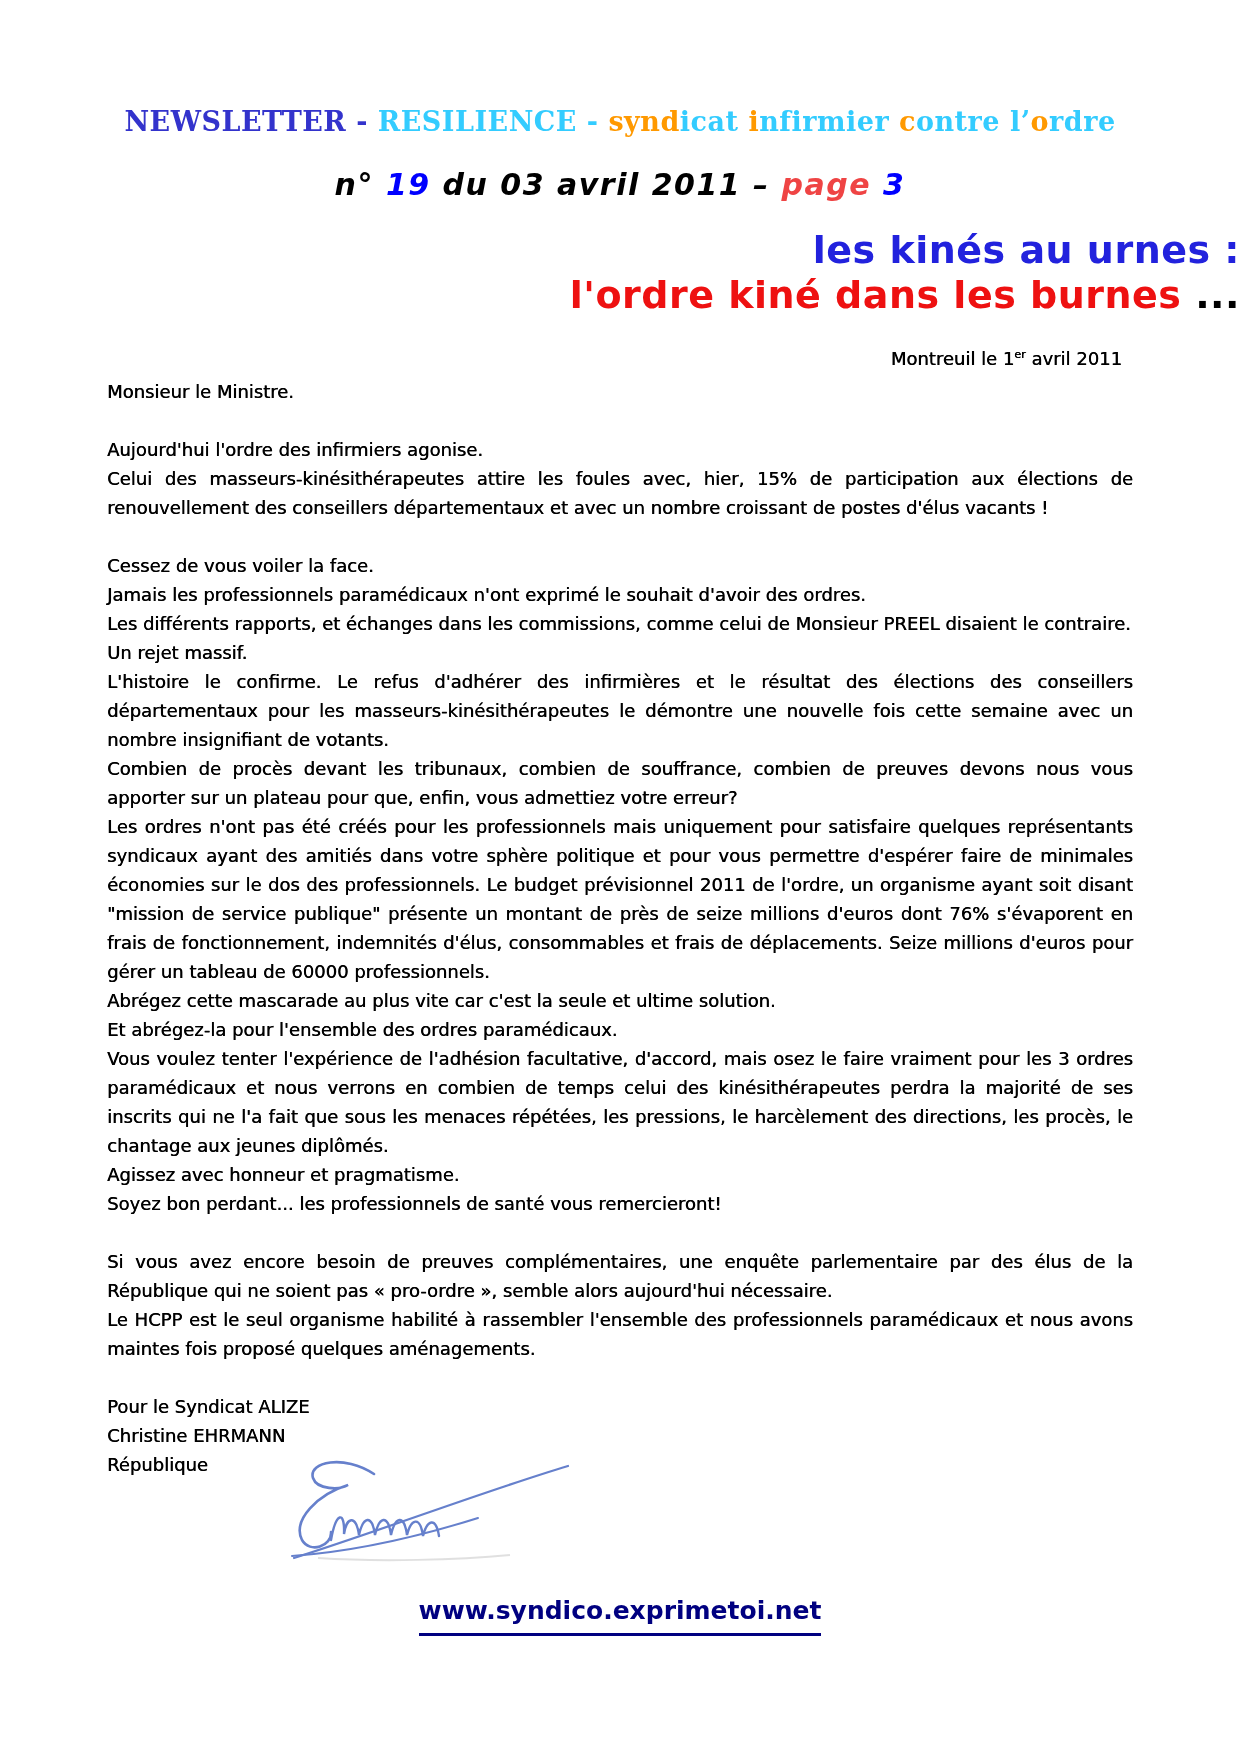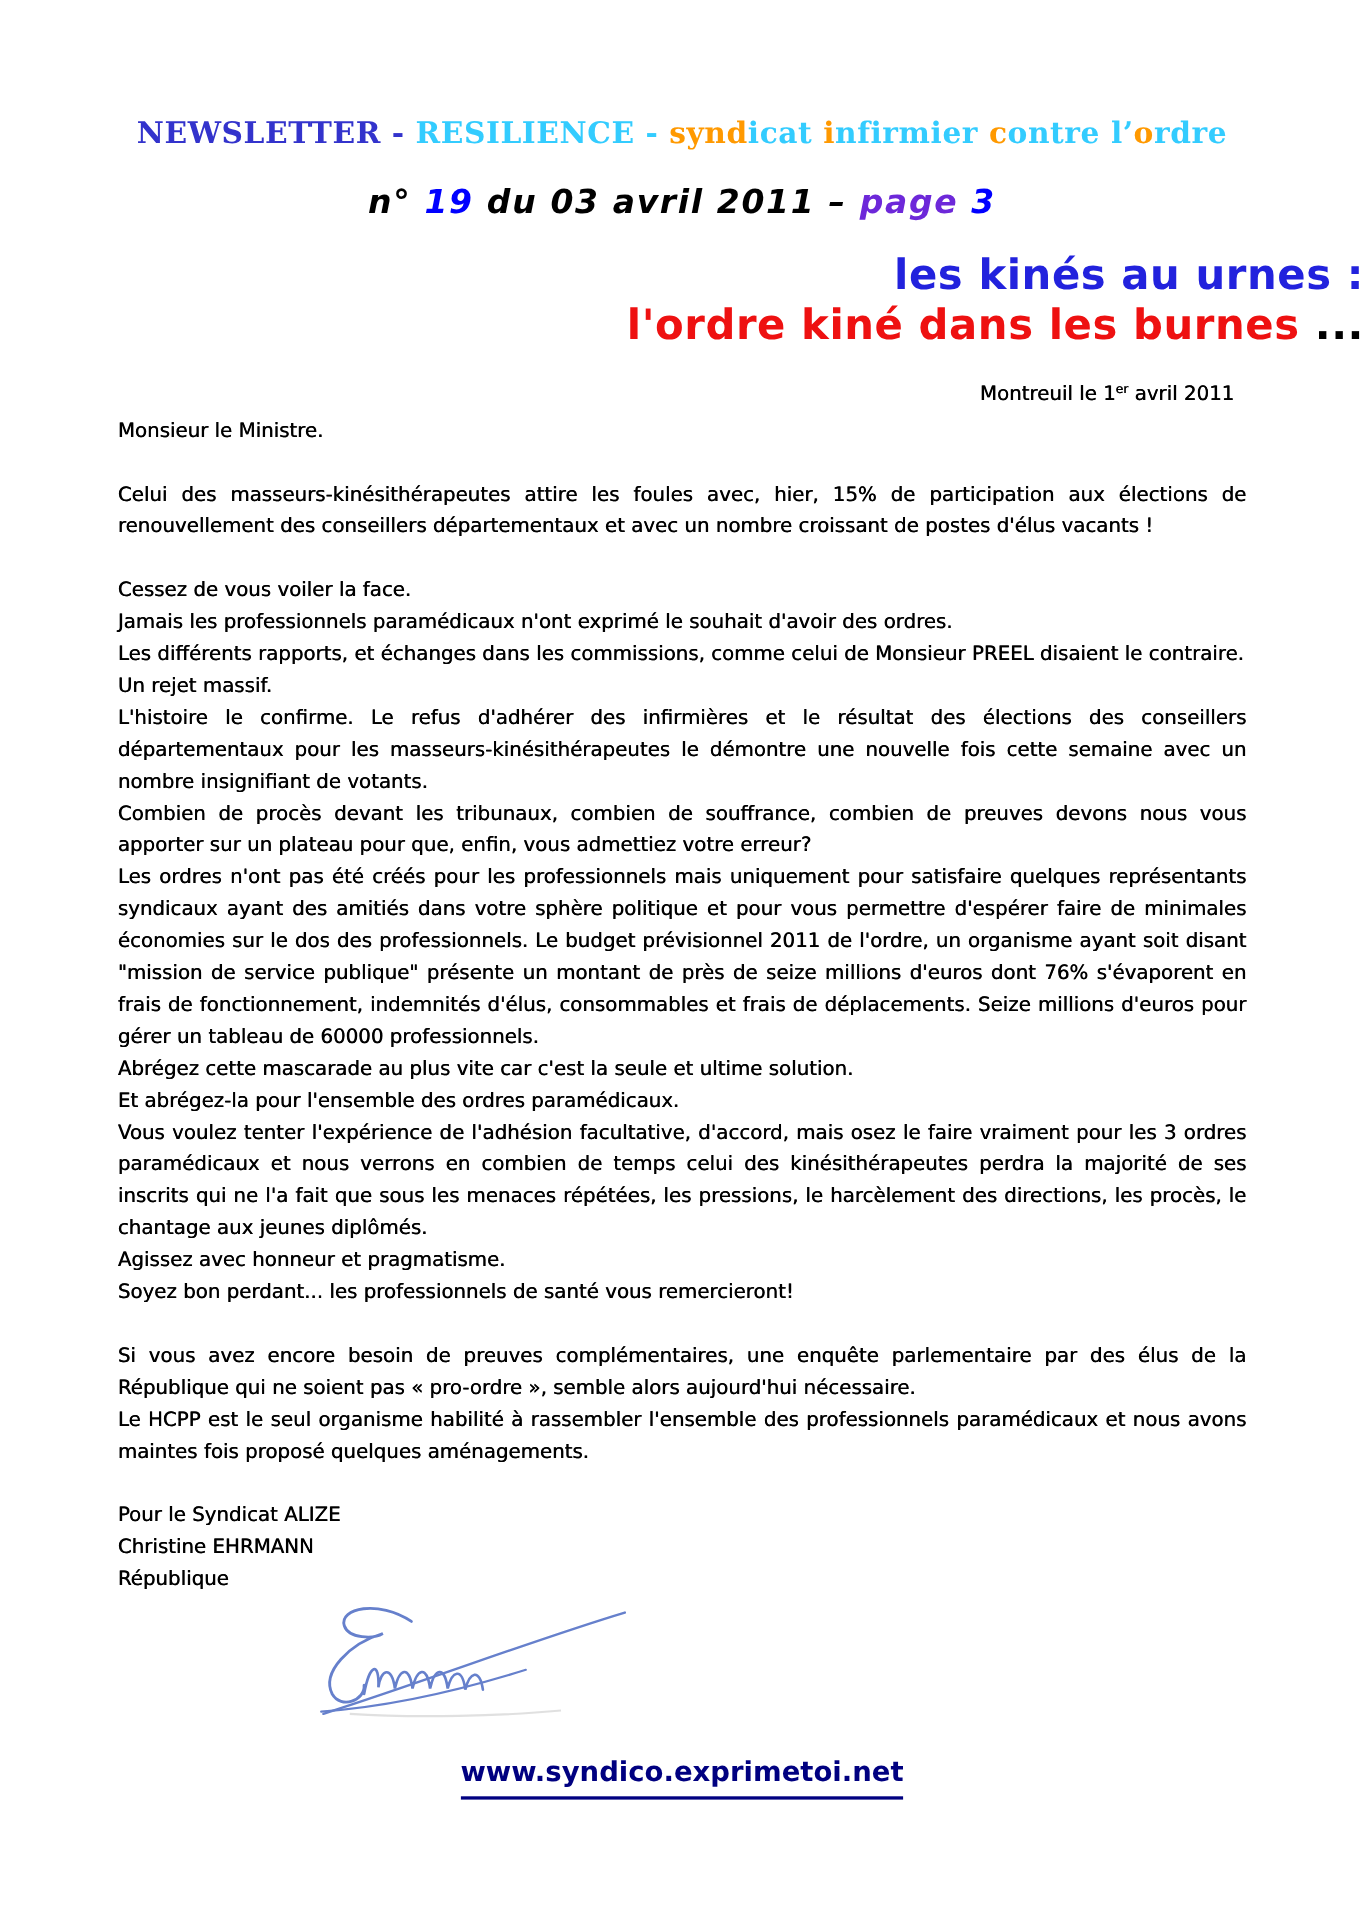--- a/index.html
+++ b/index.html
@@ -41,34 +41,35 @@
     border-bottom:3px solid currentColor; padding-bottom:8px;
   }
 </style>
 </head>
 <body>
 
 <div class="page">
 
   <div class="header"><span style="color: rgb(51, 51, 204);">NEWSLETTER</span><span style="color: rgb(51, 51, 204);"> - </span><span style="color: rgb(51, 204, 255);">RESILIENCE</span><span style="color: rgb(51, 204, 255);"> - </span><span style="color: rgb(255, 153, 0);">synd</span><span style="color: rgb(51, 204, 255);">icat </span><span style="color: rgb(255, 153, 0);">i</span><span style="color: rgb(51, 204, 255);">nfirmier </span><span style="color: rgb(255, 153, 0);">c</span><span style="color: rgb(51, 204, 255);">ontre </span><span style="color: rgb(51, 204, 255);">l’</span><span style="color: rgb(255, 153, 0);">o</span><span style="color: rgb(51, 204, 255);">rdre</span></div>
 
-  <div class="issue"><span style="color: rgb(0, 0, 0);">n° </span><span style="color: rgb(0, 0, 255);">19 </span><span style="color: rgb(0, 0, 0);">du 03 avril 2011 </span><span style="color: rgb(0, 0, 0);">– </span><span style="color: #6d28d9;">page </span><span style="color: rgb(0, 0, 255);">3</span></div>
+  <div class="issue"><span style="color: rgb(0, 0, 0);">n° </span><span style="color: rgb(0, 0, 255);">19 </span><span style="color: rgb(0, 0, 0);">du 03 avril 2011 </span><span style="color: rgb(0, 0, 0);">– </span><span style="color: #ef4444;">page </span><span style="color: rgb(0, 0, 255);">3</span></div>
 
   <div class="main-title">
     <div><span style="color: rgb(34, 34, 221);">les kinés au urnes :</span></div>
     <div><span style="color: rgb(238, 17, 17);">l'ordre kiné dans les burnes</span><span style="color: rgb(0, 0, 0);"> ...</span></div>
   </div>
 
   <div class="date-line comic"><span style="color: rgb(0, 0, 0);">Montreuil le 1</span><sup style="color: rgb(0, 0, 0);">er</sup><span style="color: rgb(0, 0, 0);"> avril 2011</span></div>
 
   <div class="letter-body comic">
       <div class="para">
         <div class="body-line">Monsieur le Ministre.</div>
       </div>
       <div class="para">
+        <div class="body-line">Aujourd'hui l'ordre des infirmiers agonise.</div>
         <div class="body-line">Celui des masseurs-kinésithérapeutes attire les foules avec, hier, 15% de participation aux élections de renouvellement des conseillers départementaux et avec un nombre croissant de postes d'élus vacants !</div>
       </div>
       <div class="para">
         <div class="body-line">Cessez de vous voiler la face.</div>
         <div class="body-line">Jamais les professionnels paramédicaux n'ont exprimé le souhait d'avoir des ordres.</div>
         <div class="body-line">Les différents rapports, et échanges dans les commissions, comme celui de Monsieur PREEL disaient le contraire.</div>
         <div class="body-line">Un rejet massif.</div>
         <div class="body-line">L'histoire le confirme. Le refus d'adhérer des infirmières et le résultat des élections des conseillers départementaux pour les masseurs-kinésithérapeutes le démontre une nouvelle fois cette semaine avec un nombre insignifiant de votants.</div>
         <div class="body-line">Combien de procès devant les tribunaux, combien de souffrance, combien de preuves devons nous vous apporter sur un plateau pour que, enfin, vous admettiez votre erreur?</div>
         <div class="body-line">Les ordres n'ont pas été créés pour les professionnels mais uniquement pour satisfaire quelques représentants syndicaux ayant des amitiés dans votre sphère politique et pour vous permettre d'espérer faire de minimales économies sur le dos des professionnels. Le budget prévisionnel 2011 de l'ordre, un organisme ayant soit disant "mission de service publique" présente un montant de près de seize millions d'euros dont 76% s'évaporent en frais de fonctionnement, indemnités d'élus, consommables et frais de déplacements. Seize millions d'euros pour gérer un tableau de 60000 professionnels.</div>

